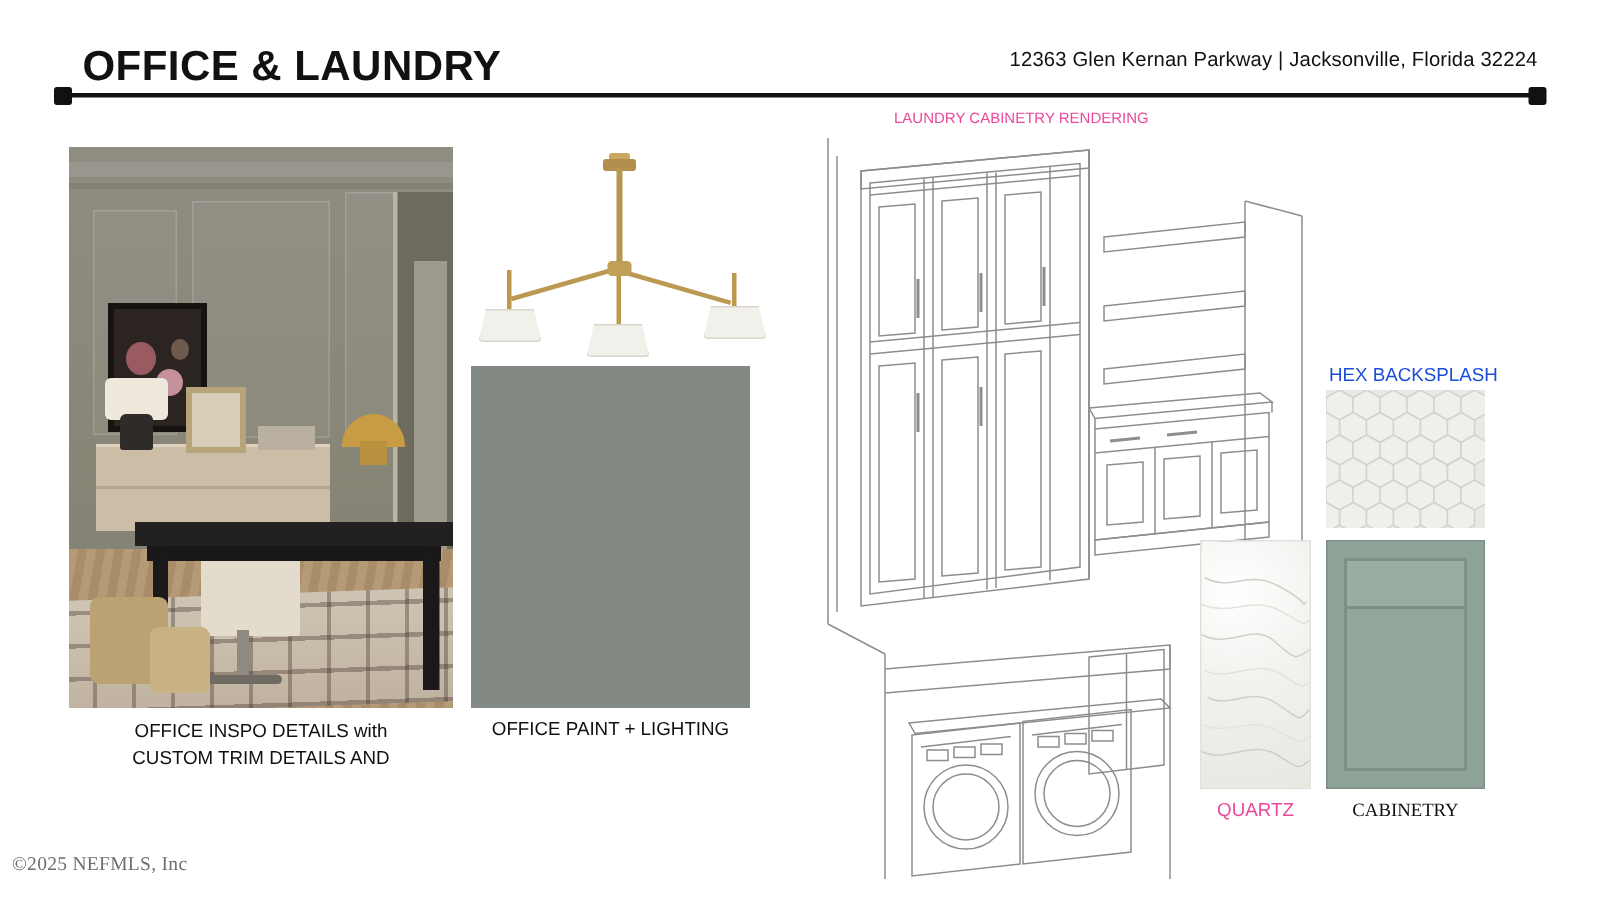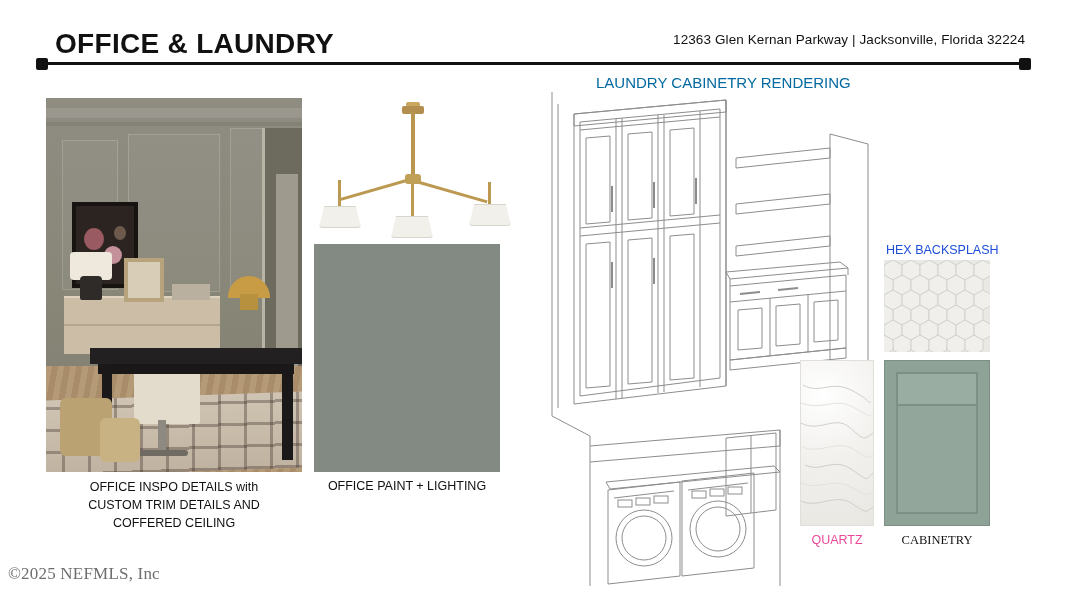--- a/index.html
+++ b/index.html
@@ -104,21 +104,21 @@
     position:absolute; left:314px; top:244px; width:186px; height:228px;
     background:#838a83;
   }
   .paint-caption {
     position:absolute; left:306px; top:479px; width:202px;
     text-align:center; font-size:12.5px; color:#111;
   }
 
   
   .render-label {
-    position:absolute; left:596px; top:74px; font-size:15px; color:#0369a1;
+    position:absolute; left:596px; top:74px; font-size:10px; color:#ec4899;
   }
   .render-area { position:absolute; left:530px; top:86px; width:360px; height:500px; }
   .render-svg { position:absolute; left:0; top:0; }
 
   
   .hex-label { position:absolute; left:886px; top:243px; font-size:12.5px; color:#1d4ed8; }
   .hex-swatch {
     position:absolute; left:884px; top:260px; width:106px; height:92px;
     background:#e9e8e4; overflow:hidden;
   }
@@ -134,21 +134,21 @@
   .cab-inner {
     position:absolute; left:11px; top:11px; right:11px; bottom:11px;
     border:2px solid #7d9088; background:#93a69b;
   }
   .cab-rail { position:absolute; left:11px; top:11px; right:11px; height:34px; border:2px solid #7d9088; background:#9aada2; }
   .quartz-label { position:absolute; left:800px; top:533px; width:74px; text-align:center; font-size:12.5px; color:#ec4899; }
   .cabinetry-label { position:absolute; left:884px; top:533px; width:106px; text-align:center; font-size:12.5px; color:#111;font-family:Liberation Serif, serif; }
 
   .copyright {
     position:absolute; left:8px; bottom:16px;
-    font-size:17px; color:#6e6e6e; font-family:"Liberation Serif", serif;
+    font-size:13px; color:#6e6e6e; font-family:"Liberation Serif", serif;
     letter-spacing:0.2px;
   }
 </style>
 </head>
 <body>
 
 <div class="page">
 
   <div class="header-title">OFFICE &amp; LAUNDRY</div>
   <div class="header-address">12363 Glen Kernan Parkway | Jacksonville, Florida 32224</div>
@@ -193,21 +193,20 @@
     <div class="op-desk-apron"></div>
     <div class="op-desk-leg-l"></div>
     <div class="op-desk-leg-r"></div>
     <div class="op-basket1"></div>
     <div class="op-basket2"></div>
   </div>
 
   <div class="op-caption">
     <div>OFFICE INSPO DETAILS with</div>
     <div>CUSTOM TRIM DETAILS AND</div>
-    <div>COFFERED CEILING</div>
   </div>
 
   <div class="light-fixture">
     <div class="lf-canopy2"></div>
     <div class="lf-canopy"></div>
     <div class="lf-stem"></div>
     <div class="lf-arm-l"></div>
     <div class="lf-arm-r"></div>
     <div class="lf-hub"></div>
     <div class="lf-drop-l"></div>

